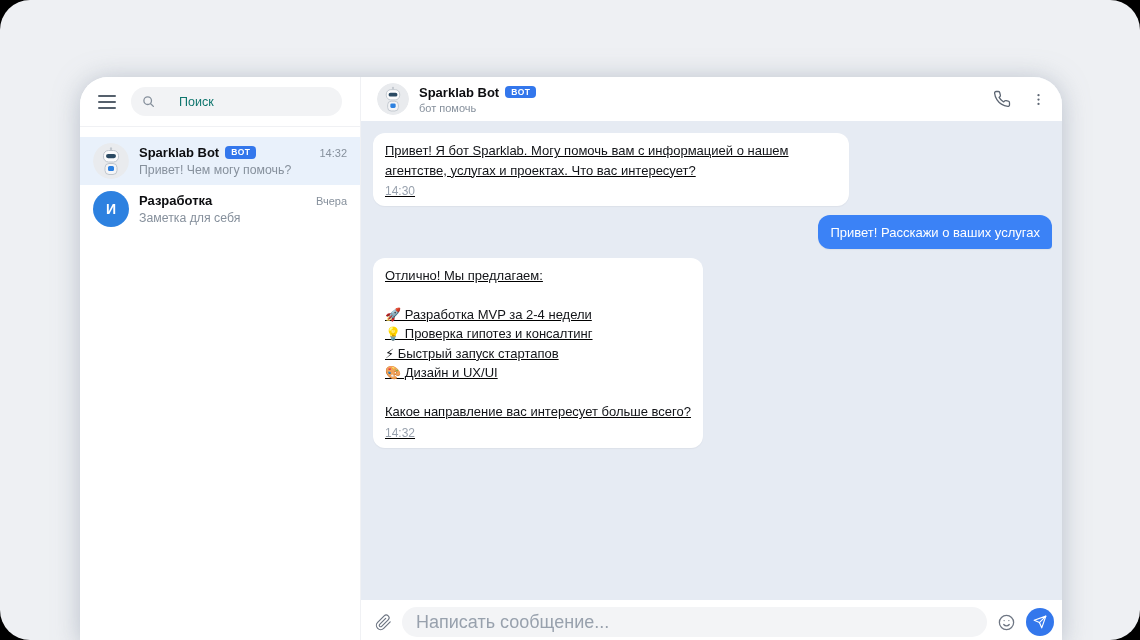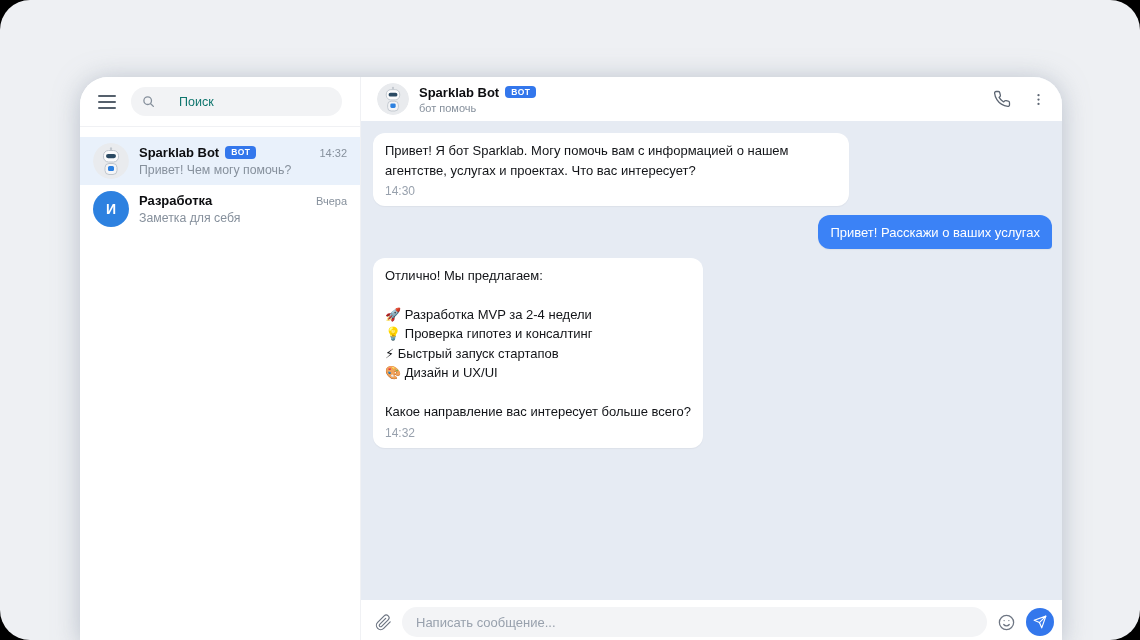--- a/index.html
+++ b/index.html
@@ -44,34 +44,34 @@
   .ch-meta{display:flex;flex-direction:column;gap:2px;}
   .ch-title-row{display:flex;align-items:center;gap:6px;}
   .ch-title{font-size:13px;font-weight:bold;color:#0c0d10;}
   .ch-status{font-size:11px;color:#86909c;}
   .ch-actions{margin-left:auto;display:flex;align-items:center;gap:20px;color:#5d6673;}
   .icon-btn{cursor:pointer;display:flex;align-items:center;justify-content:center;background:none;border:none;
     color:#5d6673;padding:0;}
 
   .messages{flex:1;padding:12px 10px 0 12px;display:flex;flex-direction:column;overflow:hidden;}
   .msg{display:flex;margin-bottom:9px;}
-  .msg.in{justify-content:flex-start;}
+  .msg.in{justify-content:flex-start;text-decoration:underline;}
   .msg.out{justify-content:flex-end;}
   .bubble{border-radius:12px;padding:8px 12px 6px 12px;font-size:13px;line-height:1.5;
     box-shadow:0 1px 1px rgba(60,70,90,.06);}
   .msg.in .bubble{background:#fff;color:#121418;max-width:476px;}
   .msg.out .bubble{background:#3b82f6;color:#fff;border-radius:12px 12px 4px 12px;}
   .mtext{white-space:pre-line;}
   .mtime{font-size:12px;margin-top:2px;color:#98a1ad;}
   .msg.out .mtime{color:rgba(255,255,255,.8);}
 
   .composer{height:44px;flex:0 0 44px;background:#fff;display:flex;align-items:center;
     padding:0 8px 0 14px;gap:10px;}
   .composer-input{flex:1;height:30px;border:none;outline:none;background:#f3f4f6;border-radius:15px;
-    padding:0 14px;font-size:13px;color:#333;font-family:inherit;}
+    padding:0 14px;font-size:18px;color:#333;font-family:inherit;}
   .composer-input::placeholder{color:#98a1ad;}
   .send-btn{width:28px;height:28px;border-radius:50%;background:#3377ec;border:none;cursor:pointer;
     display:flex;align-items:center;justify-content:center;color:#fff;flex:0 0 28px;}
 </style>
 </head>
 <body>
 
 <div class="canvas">
   <div class="window">
 

